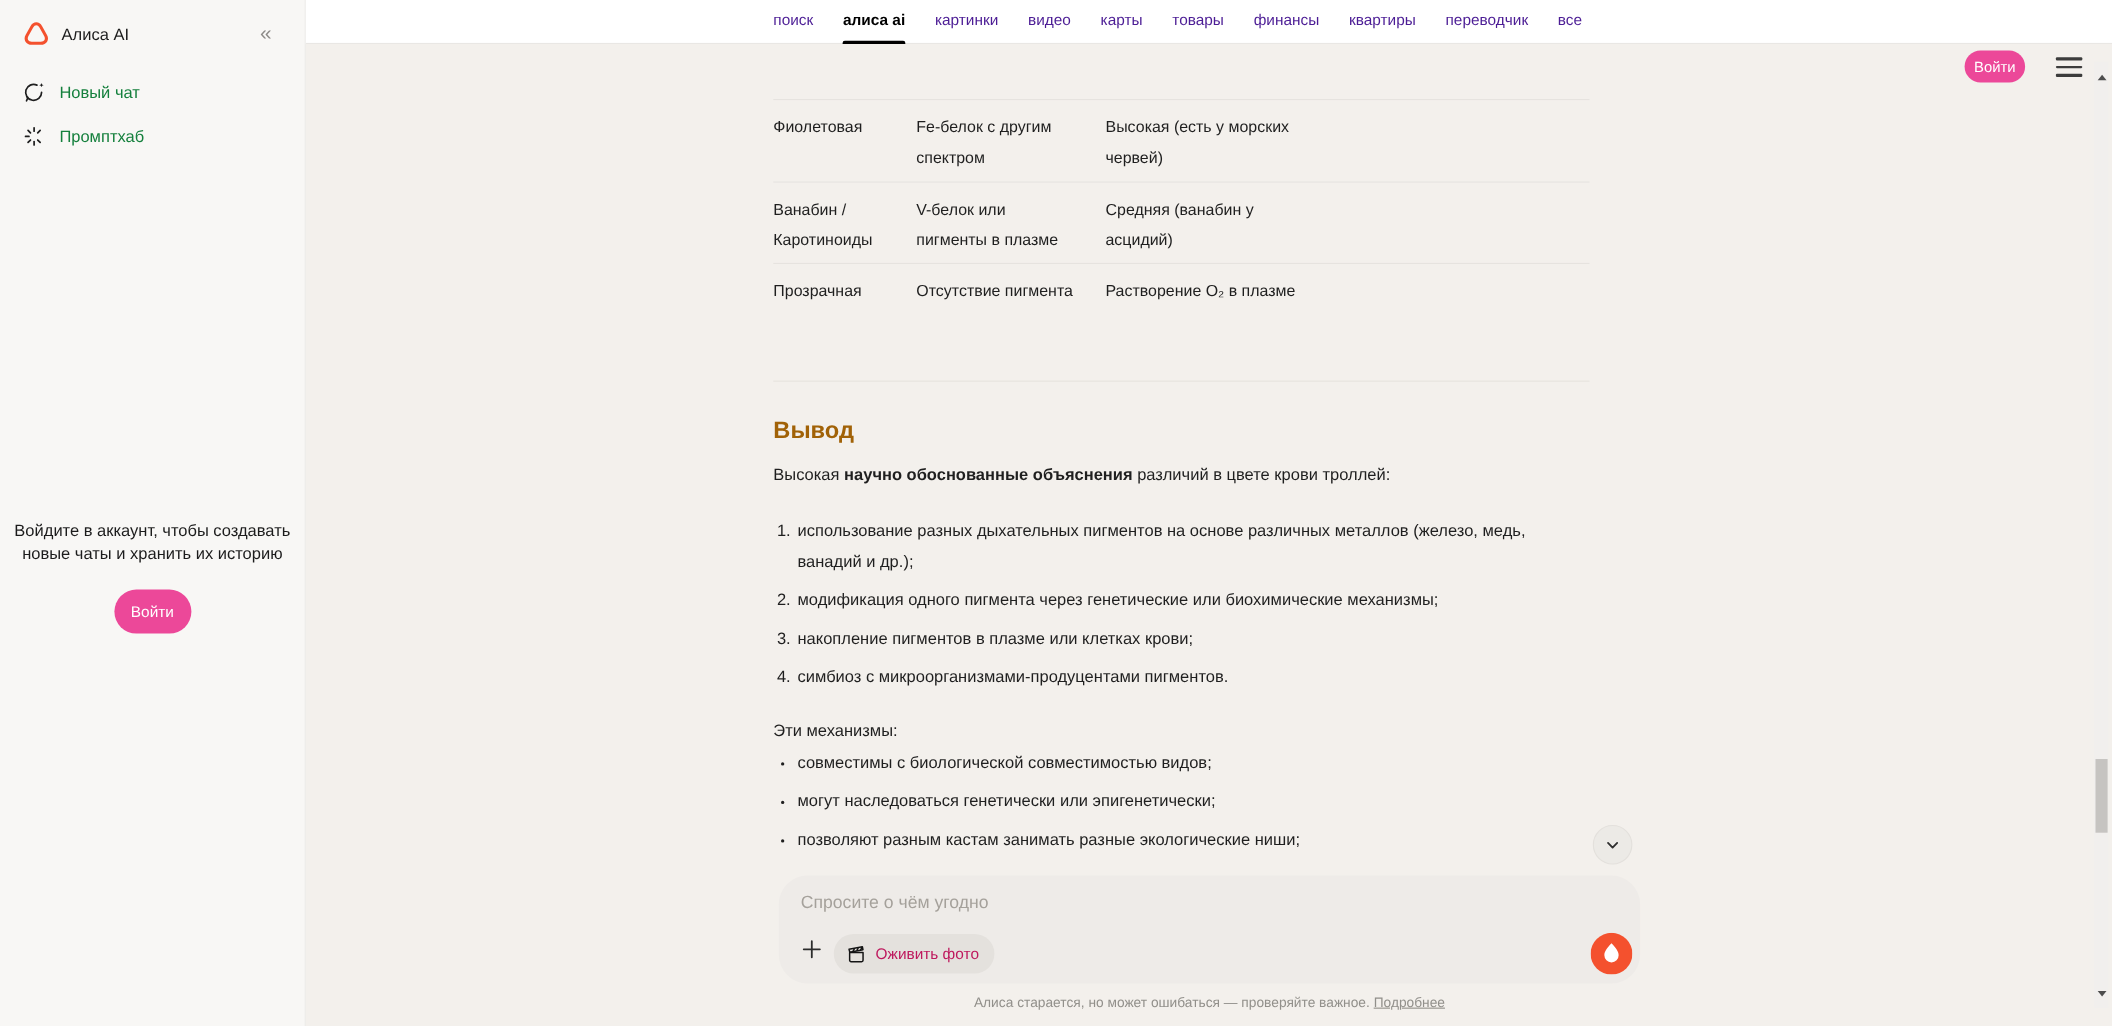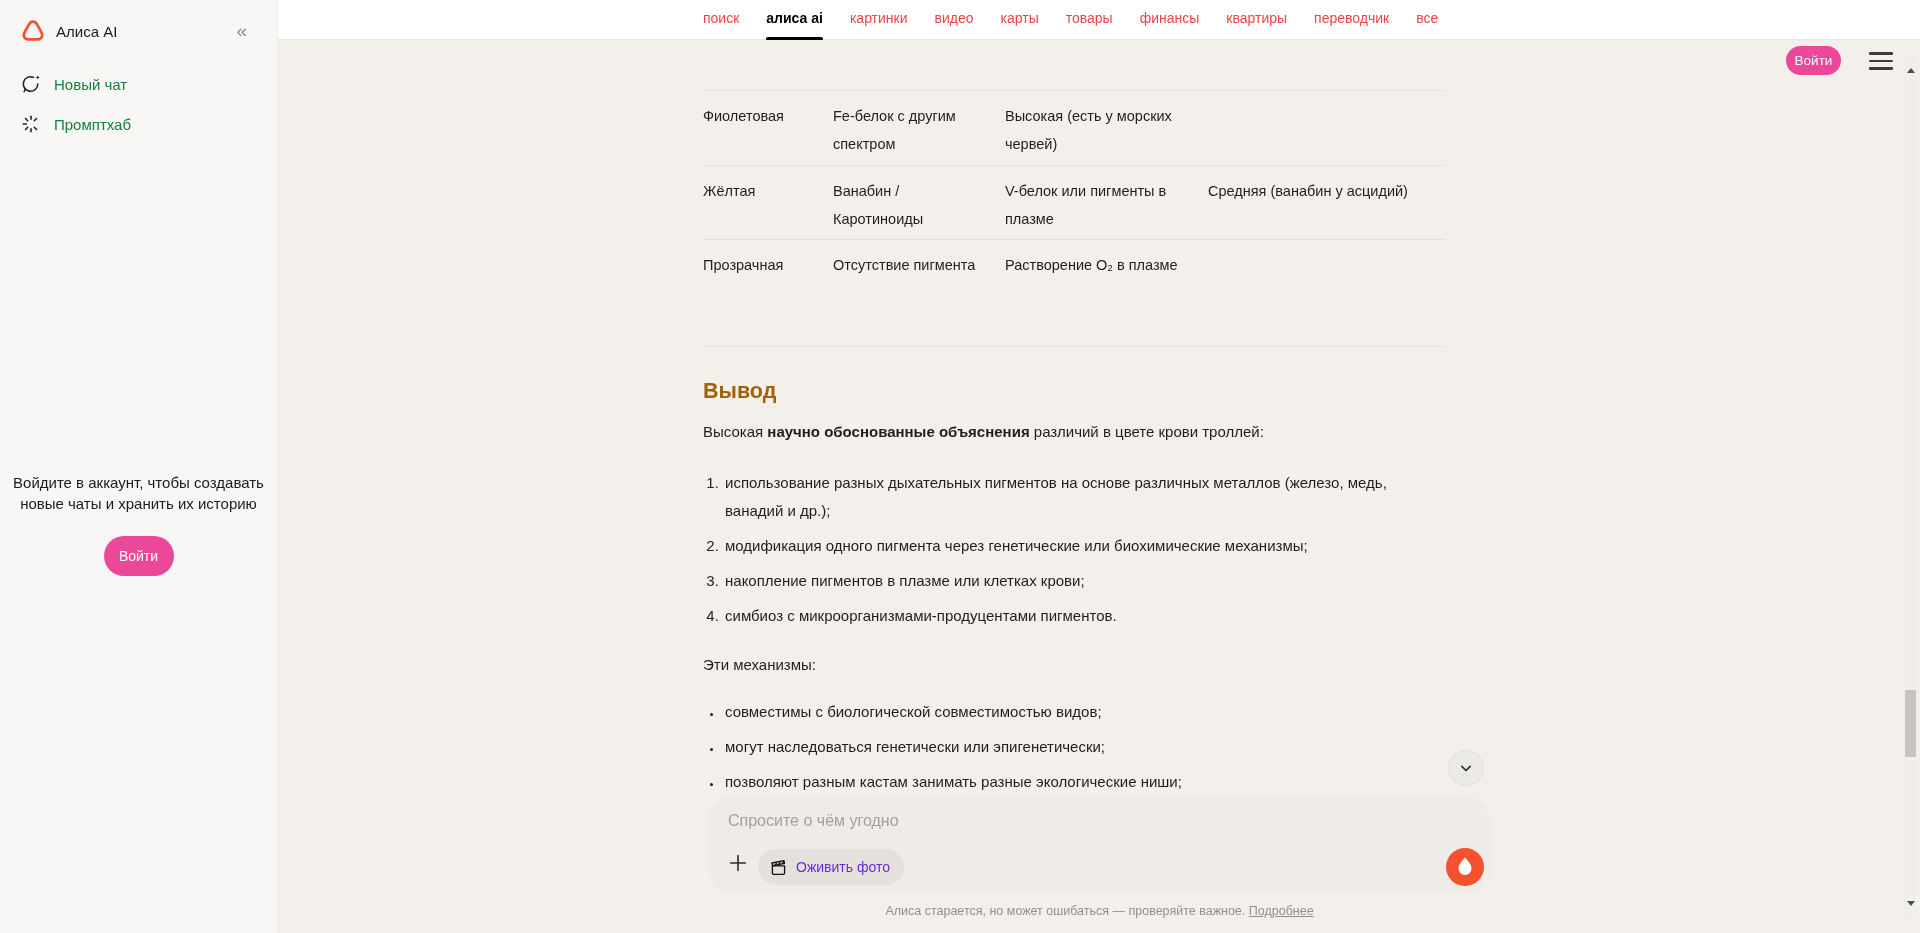--- a/index.html
+++ b/index.html
@@ -31,21 +31,21 @@
     font-family:inherit;
   }
   .login-block .btn-accent { margin-top:22px; width:70px; height:40px; font-size:14px; }
 
   
   .topbar {
     position:absolute; left:278px; top:0; right:0; height:40px;
     background:#ffffff; border-bottom:1px solid #e9e7e4;
   }
   .tabs { position:absolute; left:425px; top:0; height:40px; display:flex; gap:27px; align-items:center; }
-  .tab { position:relative; font-size:14px; color:#ef4444; height:40px; line-height:36px; cursor:pointer; white-space:nowrap; }
+  .tab { position:relative; font-size:14px; color:#4c1d95; height:40px; line-height:36px; cursor:pointer; white-space:nowrap; }
   .tab.active { color:#000; font-weight:700; }
   .tab.active::after {
     content:""; position:absolute; left:0; right:0; bottom:0; height:3px;
     background:#000; border-radius:2px 2px 0 0;
   }
   .login-top {
     position:absolute; left:1786px; top:46px; width:55px; height:29px;
     border-radius:15px; font-size:13.5px;
   }
   .hamburger { position:absolute; left:1869px; top:52px; width:24px; height:18px; cursor:pointer; }
@@ -58,21 +58,21 @@
   .t-row + .t-row { border-top:1px solid #e6e3df; }
   .t-row.r1, .t-row.r2 { min-height:74px; }
   .t-row.r3 { min-height:107px; }
   .t-cell { padding:11px 28px 0 0; font-size:14.5px; line-height:28px; }
   h2.conclusion { margin-top:31px; font-size:21.5px; line-height:26px; font-weight:700; color:#a16207; }
   .intro { margin-top:17px; font-size:15px; line-height:22px; }
   .intro b { font-weight:700; }
   ol.num-list { margin-top:26px; padding-left:20px; list-style:decimal; }
   ol.num-list li { font-size:15px; line-height:28px; margin-bottom:7px; padding-left:2px; }
   p.mech { margin-top:24px; font-size:15px; line-height:22px; }
-  ul.bullets { margin-top:22px; padding-left:20px; list-style:disc; }
+  ul.bullets { margin-top:4px; padding-left:20px; list-style:disc; }
   ul.bullets li { font-size:15px; line-height:28px; margin-bottom:7px; padding-left:2px; }
   ul.bullets li::marker { font-size:11px; }
 
   
   .scroll-down {
     position:absolute; left:1448px; top:750px; width:36px; height:36px; border-radius:50%;
     background:#eceae6; border:1px solid #e3e0dc; display:flex; align-items:center; justify-content:center;
     cursor:pointer;
   }
 
@@ -90,21 +90,21 @@
   .attach-btn {
     position:absolute; left:18px; top:55px; width:24px; height:24px;
     background:transparent; border:none; cursor:pointer; padding:0;
     display:flex; align-items:center; justify-content:center;
   }
   .chip {
     position:absolute; left:50px; top:53px; height:36px; padding:0 14px 0 11px;
     background:#e4e1dd; border:none; border-radius:18px; cursor:pointer;
     display:flex; align-items:center; gap:8px; font-family:inherit;
   }
-  .chip .chip-label { font-size:14px; color:#6d28d9; }
+  .chip .chip-label { font-size:14px; color:#be185d; }
   .orb-btn {
     position:absolute; right:7px; top:52px; width:38px; height:38px;
     background:transparent; border:none; padding:0; cursor:pointer;
   }
   .chat-footer {
     position:absolute; left:708px; top:904px; width:783px; text-align:center;
     font-size:12.5px; color:#92908b;
   }
   .chat-footer a { color:#92908b; text-decoration:underline; cursor:pointer; }
 
@@ -191,21 +191,20 @@
 
 <main class="content">
 
   <div class="ttable">
     <div class="t-row r1">
       <div class="t-cell">Фиолетовая</div>
       <div class="t-cell">Fe-белок с другим спектром</div>
       <div class="t-cell">Высокая (есть у морских червей)</div>
     </div>
     <div class="t-row r2">
-      <div class="t-cell">Жёлтая</div>
       <div class="t-cell">Ванабин / Каротиноиды</div>
       <div class="t-cell">V-белок или пигменты в плазме</div>
       <div class="t-cell">Средняя (ванабин у асцидий)</div>
     </div>
     <div class="t-row r3">
       <div class="t-cell">Прозрачная</div>
       <div class="t-cell">Отсутствие пигмента</div>
       <div class="t-cell">Растворение O₂ в плазме</div>
     </div>
   </div>

